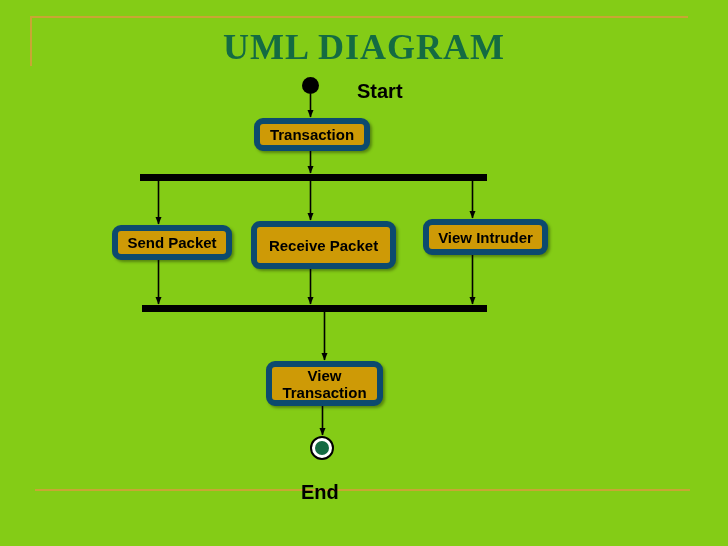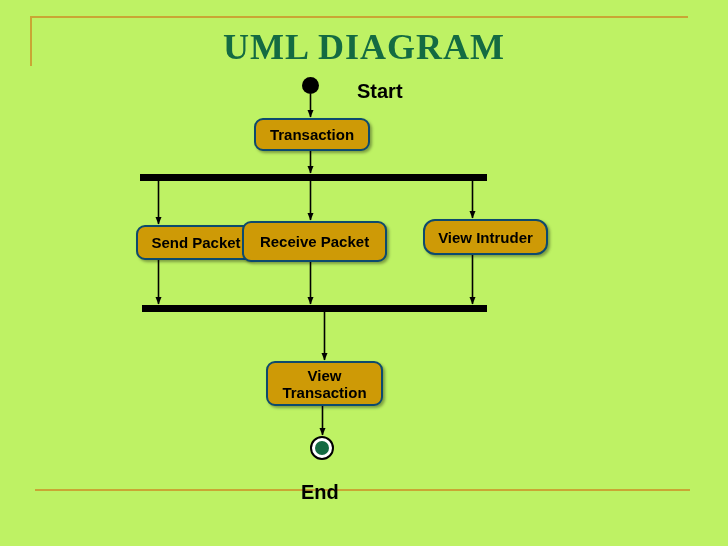--- a/index.html
+++ b/index.html
@@ -7,21 +7,21 @@
     padding: 0;
     background: #ffffff;
   }
   body {
     font-family: "Liberation Sans", sans-serif;
   }
   #slide {
     position: relative;
     width: 728px;
     height: 546px;
-    background: #bef264;
+    background: #84cc16;
     overflow: hidden;
   }
 
   
   .deco-line {
     position: absolute;
     background: #C9A634;
   }
   .deco-top {
     left: 30px;
@@ -64,37 +64,37 @@
     top: 0;
     width: 728px;
     height: 546px;
   }
 
   
   .activity {
     position: absolute;
     box-sizing: border-box;
     background: #CE9A06;
-    border: 2px solid #0c4a6e;
+    border: 6px solid #0c4a6e;
     border-radius: 9px;
     color: #000000;
     font-weight: bold;
     font-size: 15px;
     line-height: 17px;
     display: flex;
     align-items: center;
     justify-content: center;
     text-align: center;
     box-shadow: 2px 2px 3px rgba(0,0,0,0.35);
     white-space: pre-line;
   }
   #act-transaction { left: 254px; top: 118px;  width: 116px; height: 33px; }
-  #act-send        { left: 112px; top: 225px;  width: 120px; height: 35px; margin-left: 24px; }
-  #act-receive     { left: 242px; top: 221px;  width: 145px; height: 41px; }
-  #act-view        { left: 423px; top: 219px;  width: 125px; height: 36px; border-radius: 12px; }
+  #act-send        { left: 112px; top: 225px;  width: 120px; height: 35px; }
+  #act-receive     { left: 251px; top: 221px;  width: 145px; height: 48px; }
+  #act-view        { left: 423px; top: 219px;  width: 125px; height: 36px; }
   #act-close       { left: 266px; top: 361px;  width: 117px; height: 45px; }
 
   
   .bar {
     position: absolute;
     background: #000000;
     height: 7px;
   }
   #fork-bar { left: 140px; top: 174px; width: 347px; }
   #join-bar { left: 142px; top: 305px; width: 345px; }

